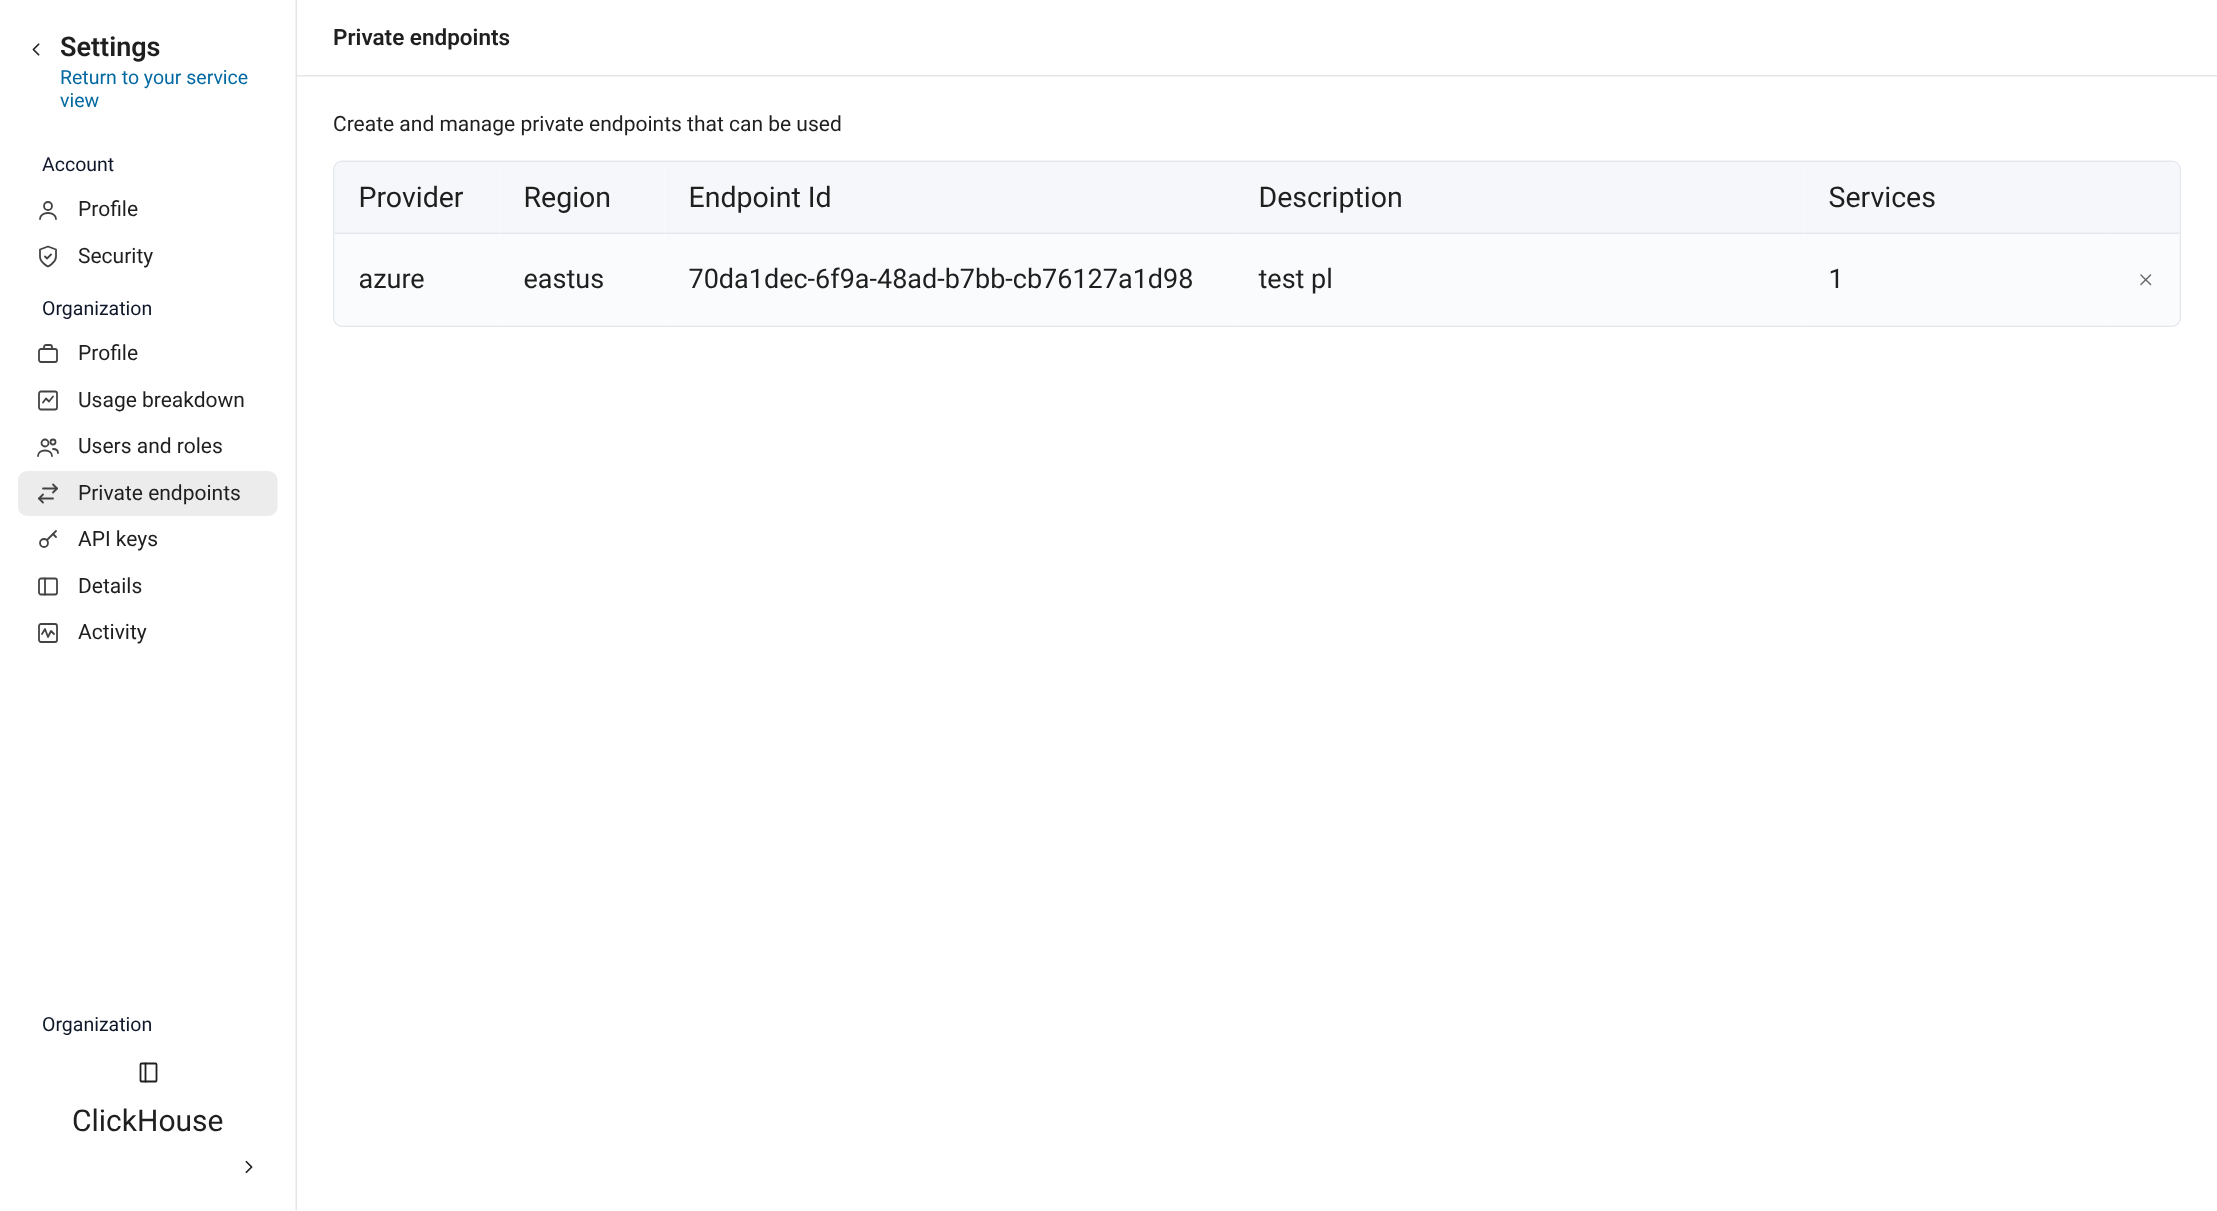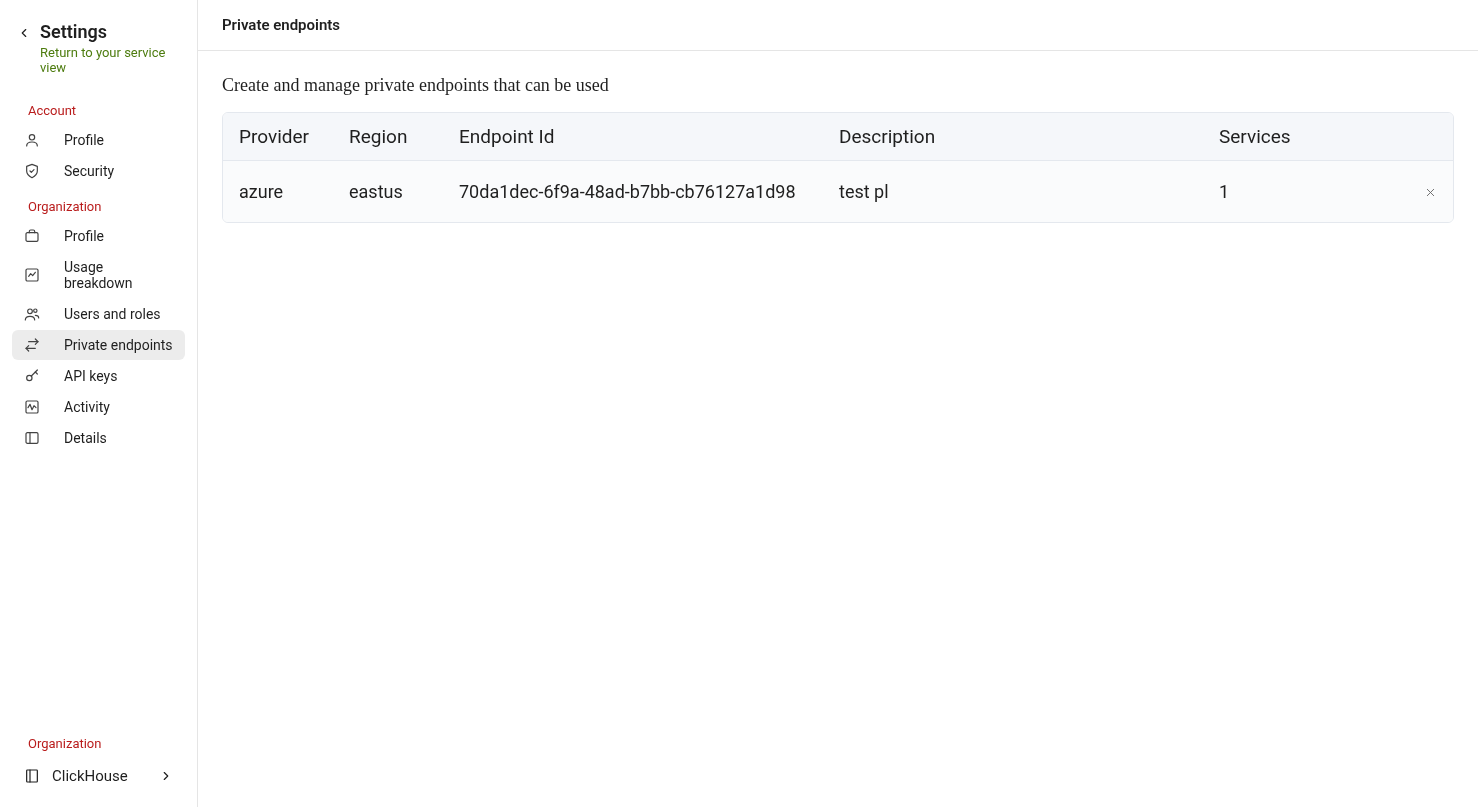--- a/index.html
+++ b/index.html
@@ -36,32 +36,32 @@
       cursor: pointer;
       flex-shrink: 0;
     }
     .sidebar-title {
       font-size: 18px;
       font-weight: 600;
       line-height: 1.3;
     }
     .sidebar-sub {
       font-size: 13px;
-      color: #4d7c0f;
+      color: #0369a1;
       margin-top: 2px;
     }
     .section-label {
       font-size: 13px;
-      color: #b91c1c;
+      color: #0f172a;
       padding: 12px 28px 6px 28px;
     }
     .nav-item {
       display: flex;
       align-items: center;
-      gap: 24px;
+      gap: 12px;
       padding: 7px 12px;
       margin: 1px 12px;
       border-radius: 6px;
       cursor: pointer;
       font-size: 14px;
       color: #1f1f1f;
     }
     .nav-item.active {
       background: #ececec;
     }
@@ -76,41 +76,41 @@
     }
     .sidebar-spacer { flex: 1; }
     .org-switcher {
       display: flex;
       align-items: center;
       gap: 12px;
       padding: 8px 12px;
       margin: 2px 12px;
       border-radius: 6px;
       cursor: pointer;
-      font-size: 15px;
+      font-size: 20px;
+      flex-direction: column;
     }
     .org-switcher .chev { margin-left: auto; }
     .main {
       flex: 1;
       display: flex;
       flex-direction: column;
     }
     .page-header {
       padding: 16px 24px;
       border-bottom: 1px solid #e5e5e5;
       font-weight: 600;
       font-size: 15px;
     }
     .page-body {
       padding: 24px;
     }
     .page-desc {
-      font-size: 18px;
+      font-size: 14px;
       margin-bottom: 16px;
-      font-family: Liberation Serif, serif;
     }
     .table {
       width: 100%;
       border: 1px solid #e4e8ee;
       border-radius: 6px;
       overflow: hidden;
       border-collapse: separate;
       border-spacing: 0;
     }
     .table thead th {
@@ -226,34 +226,34 @@
             <circle cx="8" cy="15" r="4"></circle>
             <path d="M11 12 L20 3"></path>
             <path d="M17 6 L20 9"></path>
           </svg>
         </span>
         <span>API keys</span>
       </div>
       <div class="nav-item">
         <span class="icon">
           <svg width="16" height="16" viewBox="0 0 24 24" fill="none" stroke="currentColor" stroke-width="1.8" stroke-linecap="round" stroke-linejoin="round">
+            <rect x="3" y="4" width="18" height="16" rx="2"></rect>
+            <line x1="9" y1="4" x2="9" y2="20"></line>
+          </svg>
+        </span>
+        <span>Details</span>
+      </div>
+      <div class="nav-item">
+        <span class="icon">
+          <svg width="16" height="16" viewBox="0 0 24 24" fill="none" stroke="currentColor" stroke-width="1.8" stroke-linecap="round" stroke-linejoin="round">
             <rect x="3" y="3" width="18" height="18" rx="2"></rect>
             <polyline points="6 13 9 8 12 16 15 10 18 13"></polyline>
           </svg>
         </span>
         <span>Activity</span>
-      </div>
-      <div class="nav-item">
-        <span class="icon">
-          <svg width="16" height="16" viewBox="0 0 24 24" fill="none" stroke="currentColor" stroke-width="1.8" stroke-linecap="round" stroke-linejoin="round">
-            <rect x="3" y="4" width="18" height="16" rx="2"></rect>
-            <line x1="9" y1="4" x2="9" y2="20"></line>
-          </svg>
-        </span>
-        <span>Details</span>
       </div>
     </div>
 
   <div class="sidebar-spacer"></div>
 
   <div class="section-label">Organization</div>
   <div class="org-switcher">
     <span class="icon">
       <svg width="16" height="16" viewBox="0 0 24 24" fill="none" stroke="currentColor" stroke-width="1.8" stroke-linecap="round" stroke-linejoin="round">
           <rect x="4" y="3" width="16" height="18" rx="1"></rect>

